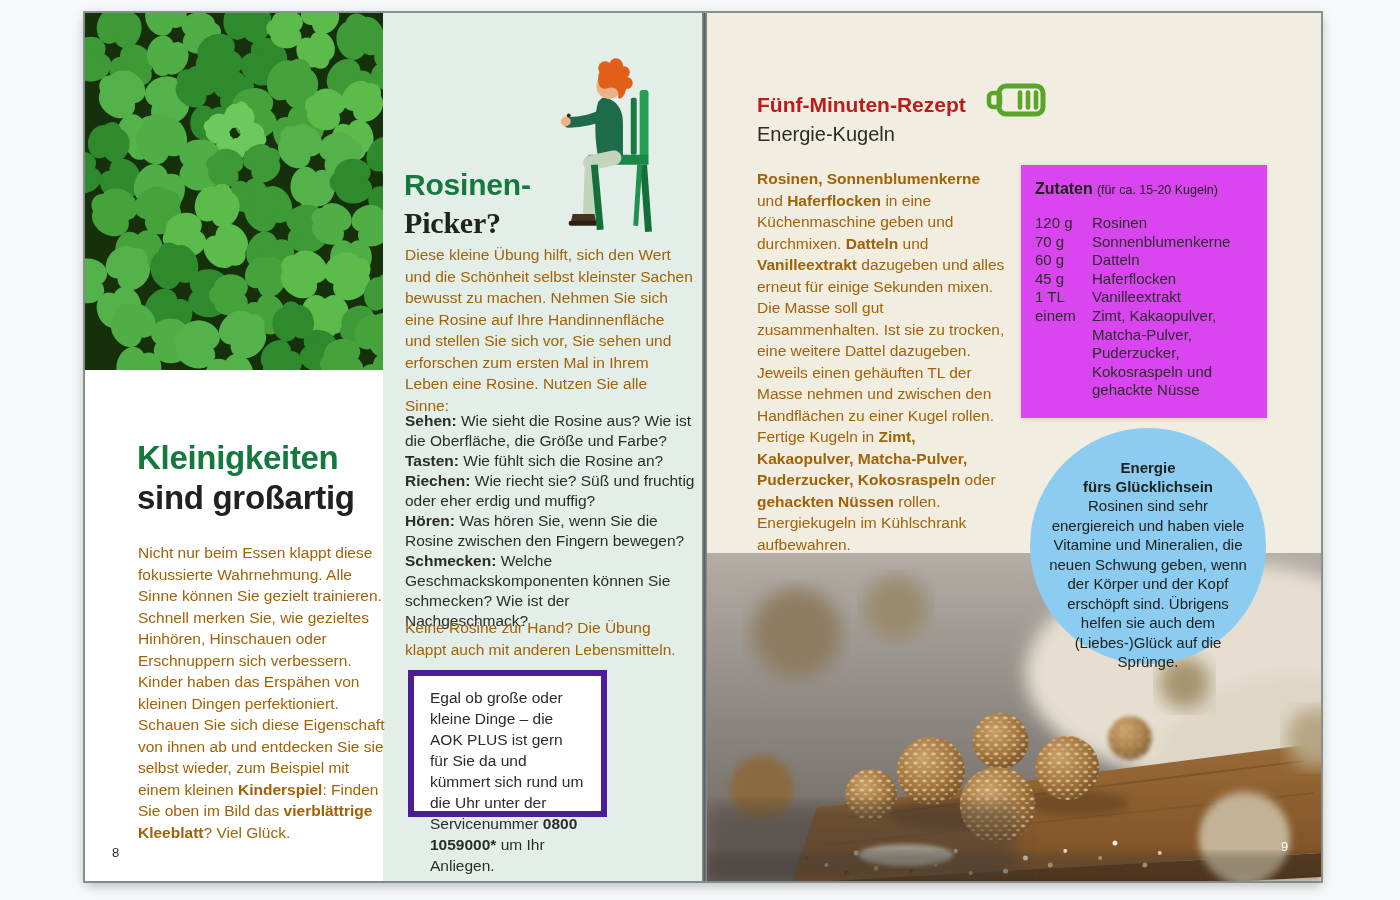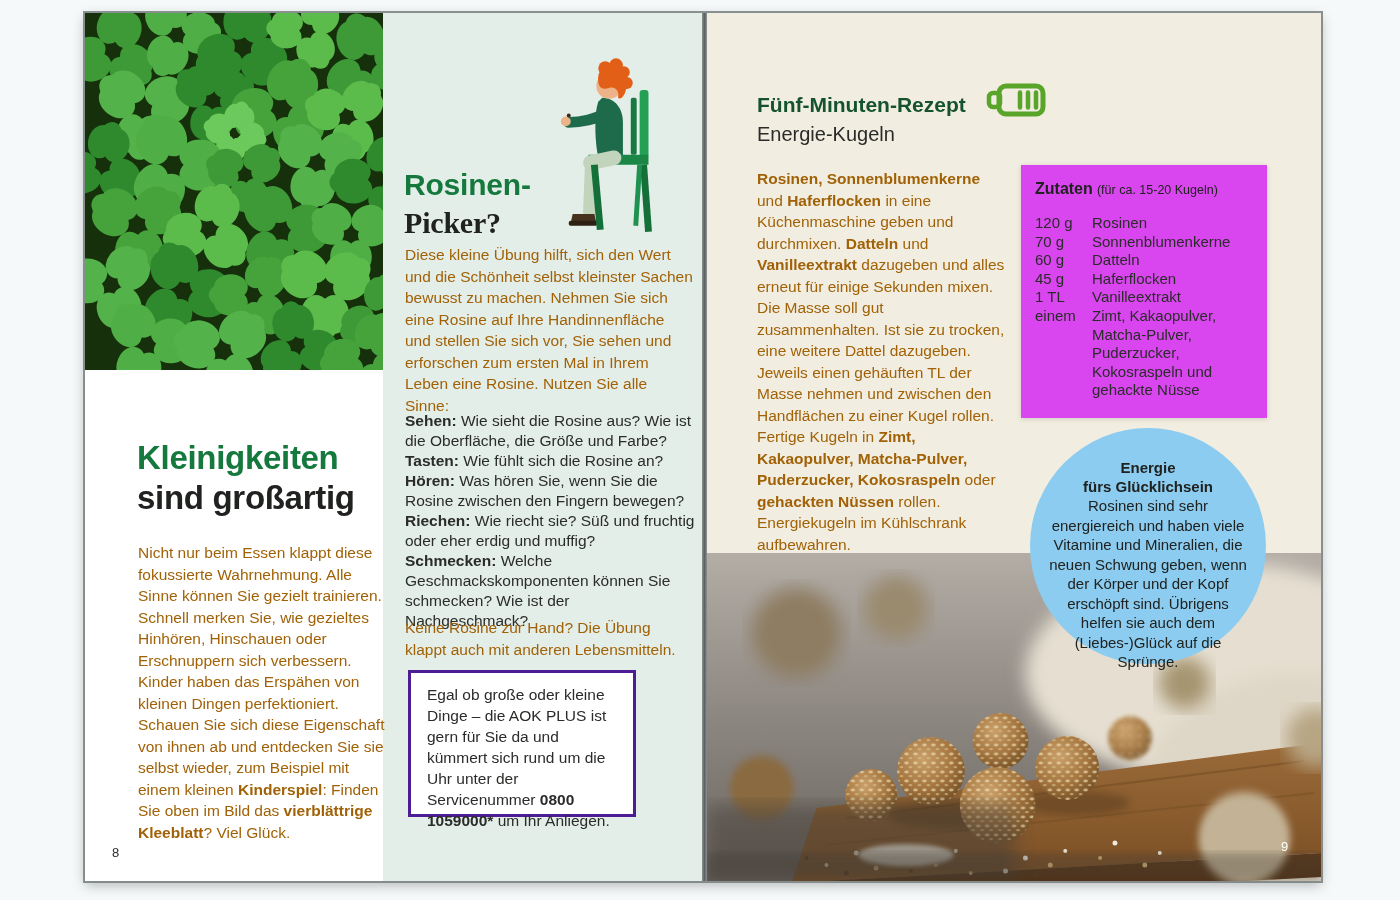--- a/index.html
+++ b/index.html
@@ -32,31 +32,31 @@
   
   .person-ill{position:absolute;left:468px;top:42px;width:128px;height:182px;}
   .h2{position:absolute;left:319px;top:128px;width:200px;font-weight:700;font-size:30px;line-height:38px;letter-spacing:-.2px;}
   .h2 .ln1{display:block;color:#15793e;}
   .h2 .ln2{display:block;color:#20221f;font-family:Liberation Serif, serif;}
   .p-exintro{position:absolute;left:320px;top:231px;width:288px;margin:0;}
   .senses{position:absolute;left:320px;top:398px;width:290px;}
   .senses p{margin:0;font-size:15.5px;line-height:20px;color:#2a2c29;}
   .p-note{position:absolute;left:320px;top:604px;width:288px;margin:0;}
   .service-box{
-    position:absolute;left:323px;top:657px;width:228px;height:147px;
-    background:#ffffff;border:3px solid #4c1d95;box-sizing:border-box;
+    position:absolute;left:323px;top:657px;width:199px;height:147px;
+    background:#ffffff;border:6px solid #4c1d95;box-sizing:border-box;
     padding:11px 16px;
   }
   .service-box p{margin:0;font-size:15.5px;line-height:21px;color:#2a2c29;}
   
   .gutter{position:absolute;left:617px;top:0;width:5px;height:868px;
     background:linear-gradient(90deg,#8d9392 0%,#5c6261 50%,#8d9392 100%);}
   
   .page-right{position:absolute;left:622px;top:0;width:614px;height:868px;background:#f2ede1;}
-  .kicker{position:absolute;left:50px;top:80px;font-weight:700;font-size:21px;color:#14532d;}
+  .kicker{position:absolute;left:50px;top:80px;font-weight:700;font-size:21px;color:#b91c1c;}
   .recipe-title{position:absolute;left:50px;top:110px;font-size:20px;color:#2a2c29;}
   .battery{position:absolute;left:279px;top:66px;width:62px;height:42px;}
   .p-recipe{position:absolute;left:50px;top:155px;width:248px;margin:0;}
   .ingredients{
     position:absolute;left:314px;top:152px;width:246px;box-sizing:border-box;
     background:#d946ef;box-shadow:0 1px 5px rgba(0,0,0,.15);
     padding:15px 14px 18px 14px;
   }
   .ing-head{font-size:15px;color:#20221f;margin-bottom:16px;}
   .ing-head .t{font-weight:700;font-size:16px;}
@@ -181,22 +181,22 @@
       <h2 class="h2">
         <span class="ln1">Rosinen-</span>
         <span class="ln2">Picker?</span>
       </h2>
 
       <p class="body p-exintro">Diese kleine Übung hilft, sich den Wert und die Schönheit selbst kleinster Sachen bewusst zu machen. Nehmen Sie sich eine Rosine auf Ihre Handinnenfläche und stellen Sie sich vor, Sie sehen und erforschen zum ersten Mal in Ihrem Leben eine Rosine. Nutzen Sie alle Sinne:</p>
 
       <div class="senses">
         <p><span class="seg-b">Sehen:</span><span> Wie sieht die Rosine aus? Wie ist die Oberfläche, die Größe und Farbe?</span></p>
         <p><span class="seg-b">Tasten:</span><span> Wie fühlt sich die Rosine an?</span></p>
+        <p><span class="seg-b">Riechen:</span><span> Wie riecht sie? Süß und fruchtig oder eher erdig und muffig?</span></p>
         <p><span class="seg-b">Hören:</span><span> Was hören Sie, wenn Sie die Rosine zwischen den Fingern bewegen?</span></p>
-        <p><span class="seg-b">Riechen:</span><span> Wie riecht sie? Süß und fruchtig oder eher erdig und muffig?</span></p>
         <p><span class="seg-b">Schmecken:</span><span> Welche Geschmackskomponenten können Sie schmecken? Wie ist der Nachgeschmack?</span></p>
       </div>
 
       <p class="body p-note">Keine Rosine zur Hand? Die Übung klappt auch mit anderen Lebensmitteln.</p>
 
       <div class="service-box">
         <p><span>Egal ob große oder kleine Dinge – die AOK PLUS ist gern für Sie da und kümmert sich rund um die Uhr unter der Servicenummer </span><span class="seg-b">0800 1059000*</span><span> um Ihr Anliegen.</span></p>
       </div>
     </section>
 

